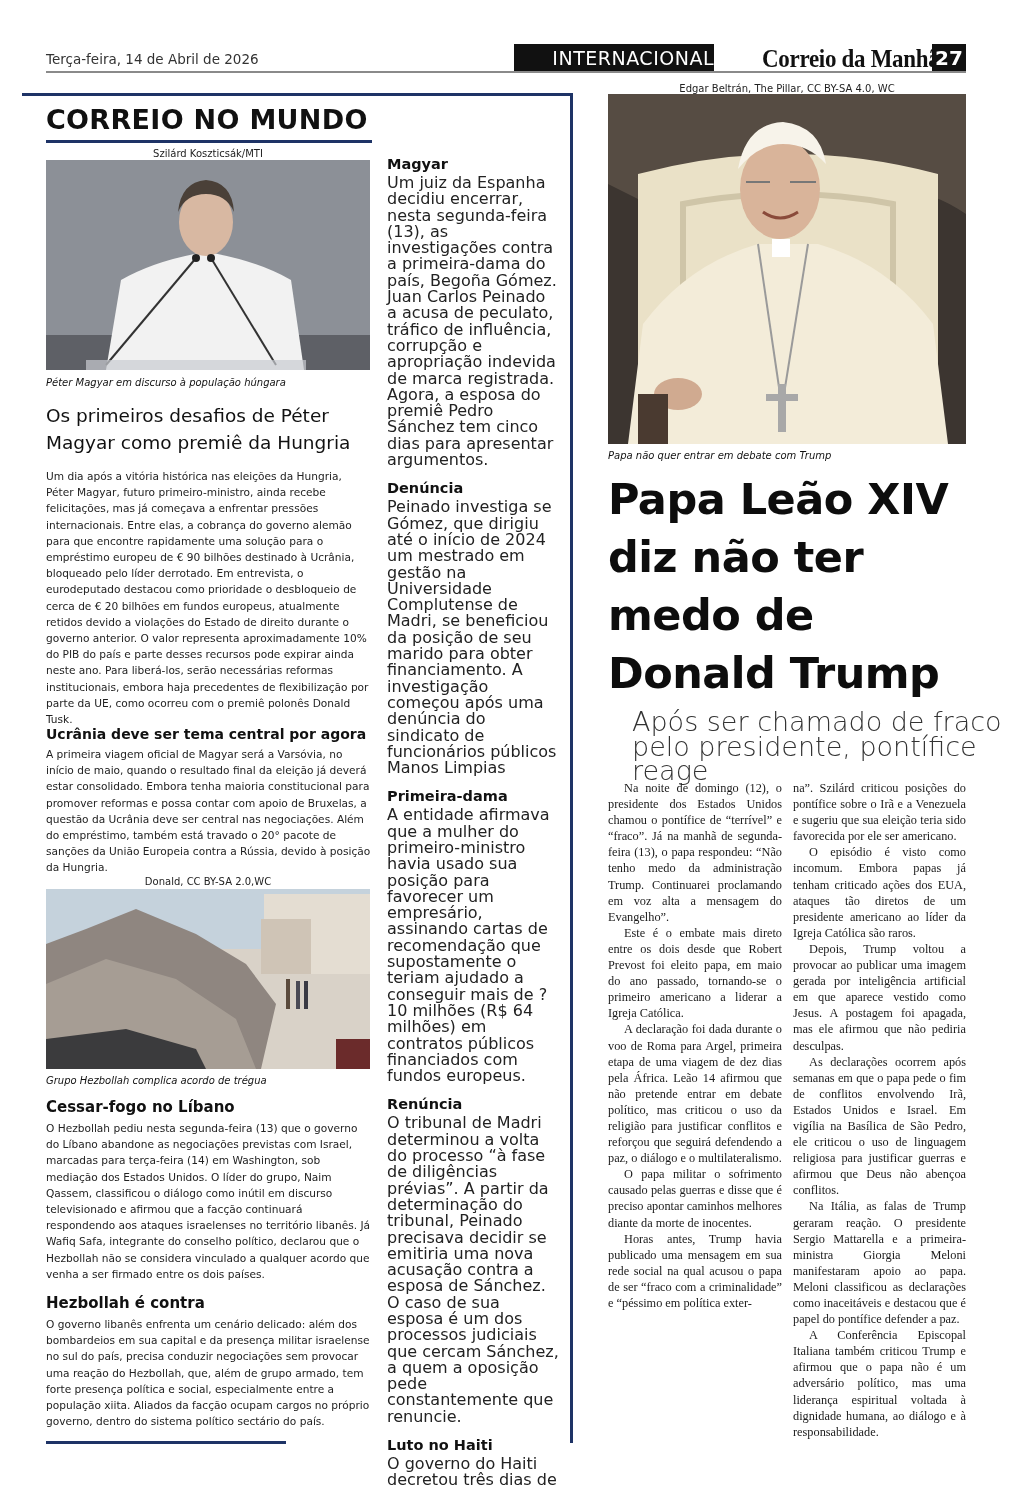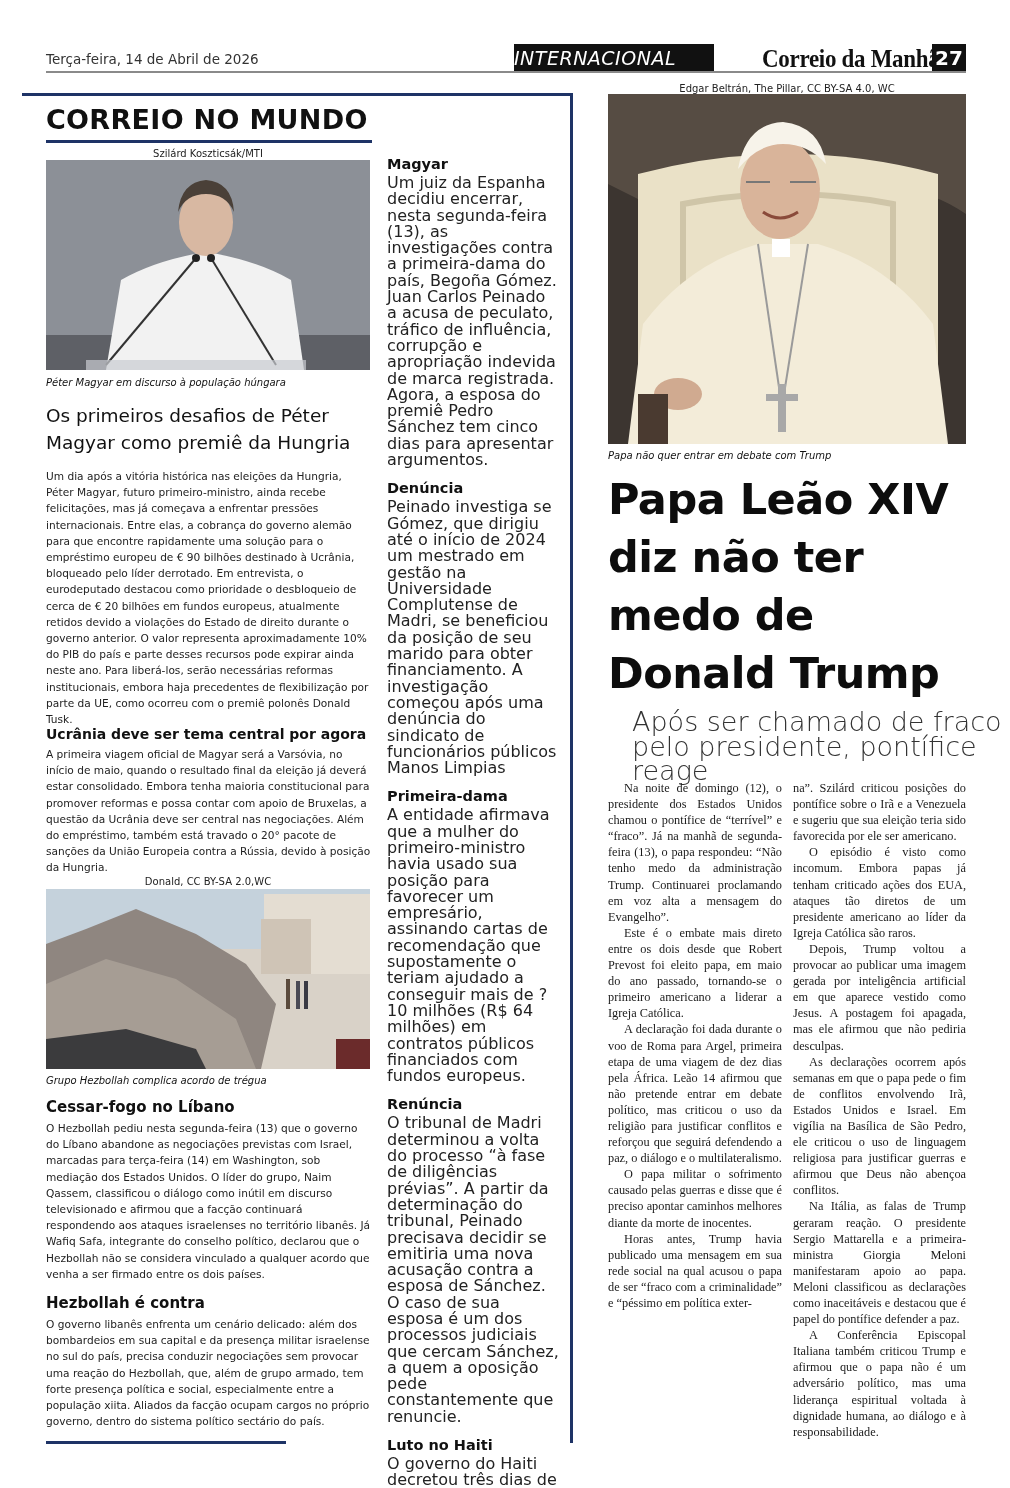--- a/index.html
+++ b/index.html
@@ -3,21 +3,21 @@
 <meta charset="utf-8">
 <style>
   html, body { margin: 0; padding: 0; background: #ffffff; }
   body { width: 1010px; height: 1488px; position: relative; overflow: hidden; color: #1a1a1a; }
   .abs { position: absolute; }
 
   
   .hdr-date { left: 46px; top: 51px; font-size: 13.5px; color: #333; font-family: "DejaVu Sans", sans-serif; }
   .hdr-rule { left: 46px; top: 71px; width: 920px; height: 2px; background: #8a8a8a; }
   .hdr-section { left: 514px; top: 44px; width: 200px; height: 28px; background: #111; color: #fff;
-    font-family: "DejaVu Sans", sans-serif; font-size: 19px; letter-spacing: 0.5px; text-align: left; line-height: 28px; font-style: italic; }
+    font-family: "DejaVu Sans", sans-serif; font-size: 19px; letter-spacing: 0.5px; text-align: right; line-height: 28px; }
   .hdr-brand { left: 762px; top: 46px; font-family: "Liberation Serif", serif; font-size: 23px; font-weight: bold; color: #111; letter-spacing: -0.3px; transform: scaleY(1.1); }
   .hdr-page { left: 932px; top: 44px; width: 34px; height: 28px; background: #111; color: #fff;
     font-family: "DejaVu Sans", sans-serif; font-weight: bold; font-size: 20px; text-align: center; line-height: 28px; }
 
   
   .frame-top { left: 22px; top: 93px; width: 551px; height: 3px; background: #1e3366; }
   .frame-right { left: 570px; top: 93px; width: 3px; height: 1350px; background: #1e3366; }
   .frame-bottom { left: 46px; top: 1441px; width: 240px; height: 3px; background: #1e3366; }
 
   .section-title { left: 46px; top: 104px; font-family: "DejaVu Sans", sans-serif; font-weight: bold; font-size: 27px; color: #111; letter-spacing: 0.3px; }

